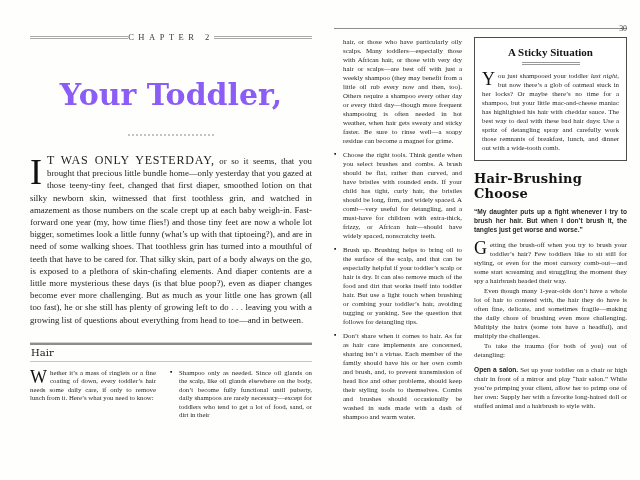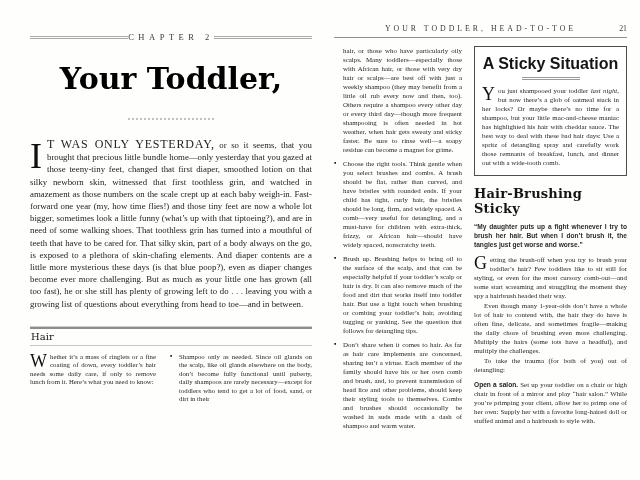--- a/index.html
+++ b/index.html
@@ -5,21 +5,21 @@
   * { margin:0; padding:0; box-sizing:border-box; }
   html,body { width:640px; height:480px; }
   body { background:#f6f6f4; font-family:"Liberation Serif", serif; color:#1d1d1d; }
   .spread { position:relative; width:640px; height:480px; background:#fefefd; overflow:hidden; }
 
   
   .page-left { position:absolute; left:30px; top:28px; width:282px; }
   .chapter-head { display:flex; align-items:center; margin-top:4px; }
   .dline { flex:1; height:3px; border-top:1px solid #a9a9a9; border-bottom:1px solid #a9a9a9; }
   .chapter-label { font-size:8.5px; letter-spacing:4.5px; color:#3a3a3a; white-space:nowrap; font-family:"Liberation Serif", serif; }
-  .big-title { margin-top:20px; text-align:center; font-family:"DejaVu Serif", serif; font-weight:600; font-size:30px; line-height:34px; color:#000000; }
+  .big-title { margin-top:36px; text-align:center; font-family:"DejaVu Serif", serif; font-weight:600; font-size:30px; line-height:34px; color:#8b5cf6; }
   .ornament { width:86px; height:0; border-top:2px dotted #c2c2c2; margin:22px auto 0 auto; }
 
   .intro { margin-top:18px; font-size:8.8px; line-height:12.2px; text-align:justify; color:#222; }
   .dropcap { float:left; font-family:"Liberation Serif", serif; color:#111; }
   .dropcap.dc3 { font-size:36px; line-height:30px; margin:3px 5px 0 0; }
   .dropcap.dc2 { font-size:18px; line-height:15px; margin:1px 3px 0 0; }
   .lead-caps { font-size:12px; letter-spacing:0.8px; }
 
   .section-rule { margin-top:16px; height:3px; background:#8d8d8d; border-top:1px solid #cfcfcf; }
   .section-title { font-family:"DejaVu Serif", serif; font-size:10px; font-weight:500; padding:2px 0 3px 1px; color:#161616; }
@@ -45,21 +45,21 @@
 
   .cols-right { position:relative; }
   .col-divider-r { position:absolute; left:133px; top:2px; bottom:4px; width:0; border-left:1px dotted #b5b5b5; }
   .rcol1 { position:absolute; left:0; top:0; width:128px; }
   .rcol2 { position:absolute; left:140px; top:0; width:153px; }
   .rbody { font-size:6.9px; line-height:9px; text-align:justify; color:#262626; }
   .hang { padding-left:9px; }
   .rcol1 .bullet-item { margin-top:5px; }
 
   .sidebar-box { border:1px solid #4d4d4d; padding:8px 7px 8px 7px; background:#fff; }
-  .box-title { text-align:center; font-family:Liberation Sans, sans-serif; font-weight:600; font-size:16px; color:#151515; }
+  .box-title { text-align:center; font-family:Liberation Serif, serif; font-weight:600; font-size:11px; color:#151515; }
   .box-rule { width:58px; height:3px; border-top:1px solid #9a9a9a; border-bottom:1px solid #9a9a9a; margin:4px auto 6px auto; }
   .box-body { font-size:6.9px; line-height:9px; text-align:justify; color:#262626; }
 
   .hijinks-title { font-family:"DejaVu Serif", serif; font-weight:700; font-size:13px; margin:10px 0 6px 0; color:#141414; letter-spacing:0.2px; }
   .question { font-family:"Liberation Sans", sans-serif; font-weight:700; font-size:6.6px; line-height:9px; color:#2b2b2b; text-align:justify; margin-bottom:6px; }
   .para { margin-top:0; }
   .para + .para { margin-top:1px; }
   .indent { text-indent:10px; }
   .tip { margin-top:6px; }
   .tip-lead { font-family:"Liberation Sans", sans-serif; font-weight:700; font-size:6.6px; color:#222; }
@@ -97,22 +97,21 @@
         <div class="body-sm bullet-item">
           <span class="bullet-glyph"></span>
           <span>Shampoo only as needed. Since oil glands on the scalp, like oil glands elsewhere on the body, don’t become fully functional until puberty, daily shampoos are rarely necessary—except for toddlers who tend to get a lot of food, sand, or dirt in their</span>
         </div>
       </div>
     </div>
   </section>
 
   <section class="page-right">
     <div class="running-head">
-      <span>YOUR TODDLER, HEAD-TO-TOE</span>
-      <span class="page-num">21</span>
+      <span class="page-num">30</span>
     </div>
     <div class="head-rule"></div>
 
     <div class="cols-right">
       <div class="col-divider-r"></div>
 
       <div class="rcol1">
         <p class="rbody hang">hair, or those who have particularly oily scalps. Many toddlers—especially those with African hair, or those with very dry hair or scalps—are best off with just a weekly shampoo (they may benefit from a little oil rub every now and then, too). Others require a shampoo every other day or every third day—though more frequent shampooing is often needed in hot weather, when hair gets sweaty and sticky faster. Be sure to rinse well—a soapy residue can become a magnet for grime.</p>
 
         <div class="rbody bullet-item">
@@ -129,21 +128,21 @@
         </div>
       </div>
 
       <div class="rcol2">
         <div class="sidebar-box">
           <div class="box-title">A Sticky Situation</div>
           <div class="box-rule"></div>
           <p class="box-body"><span class="dropcap dc2">Y</span><span>ou just shampooed your toddler </span><em>last night</em><span>, but now there’s a glob of oatmeal stuck in her locks? Or maybe there’s no time for a shampoo, but your little mac-and-cheese maniac has highlighted his hair with cheddar sauce. The best way to deal with these bad hair days: Use a spritz of detangling spray and carefully work those remnants of breakfast, lunch, and dinner out with a wide-tooth comb.</span></p>
         </div>
 
-        <h2 class="hijinks-title">Hair-Brushing Sticky</h2>
+        <h2 class="hijinks-title">Hair-Brushing Choose</h2>
 
         <p class="question">“My daughter puts up a fight whenever I try to brush her hair. But when I don’t brush it, the tangles just get worse and worse.”</p>
 
         <p class="rbody para"><span class="dropcap dc2">G</span><span>etting the brush-off when you try to brush your toddler’s hair? Few toddlers like to sit still for styling, or even for the most cursory comb-out—and some start screaming and struggling the moment they spy a hairbrush headed their way.</span></p>
 
         <p class="rbody para indent">Even though many 1-year-olds don’t have a whole lot of hair to contend with, the hair they do have is often fine, delicate, and sometimes fragile—making the daily chore of brushing even more challenging. Multiply the hairs (some tots have a headful), and multiply the challenges.</p>
 
         <p class="rbody para indent">To take the trauma (for both of you) out of detangling:</p>
 
         <p class="rbody tip"><span class="tip-lead">Open a salon.</span><span> Set up your toddler on a chair or high chair in front of a mirror and play “hair salon.” While you’re primping your client, allow her to primp one of her own: Supply her with a favorite long-haired doll or stuffed animal and a hairbrush to style with.</span></p>

